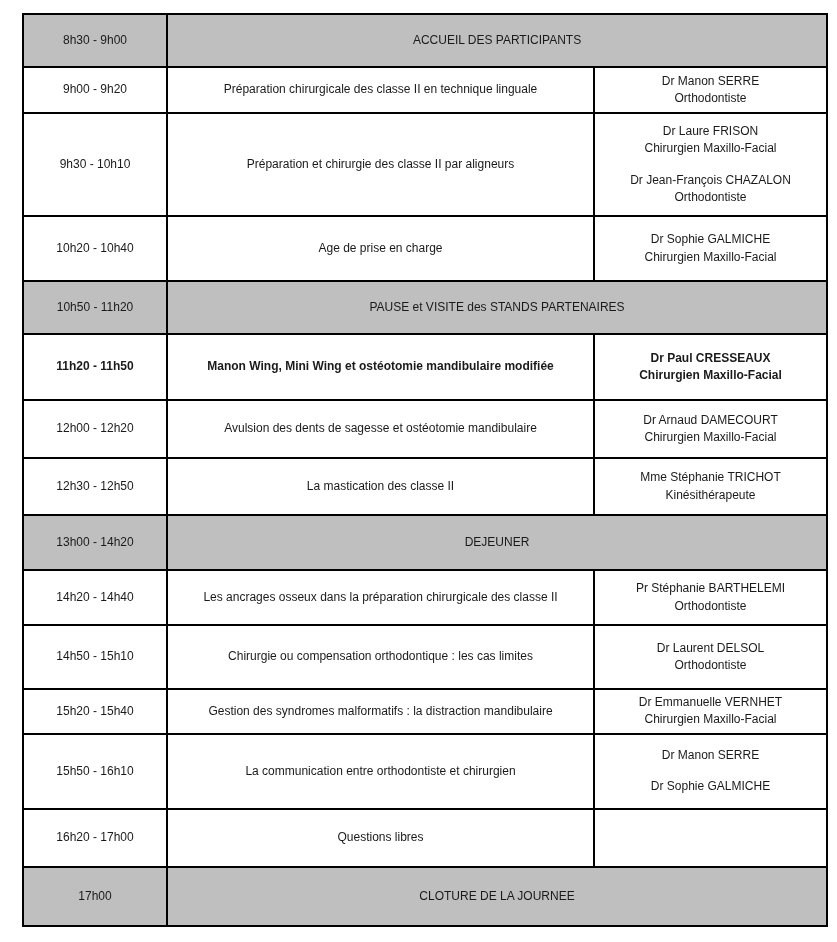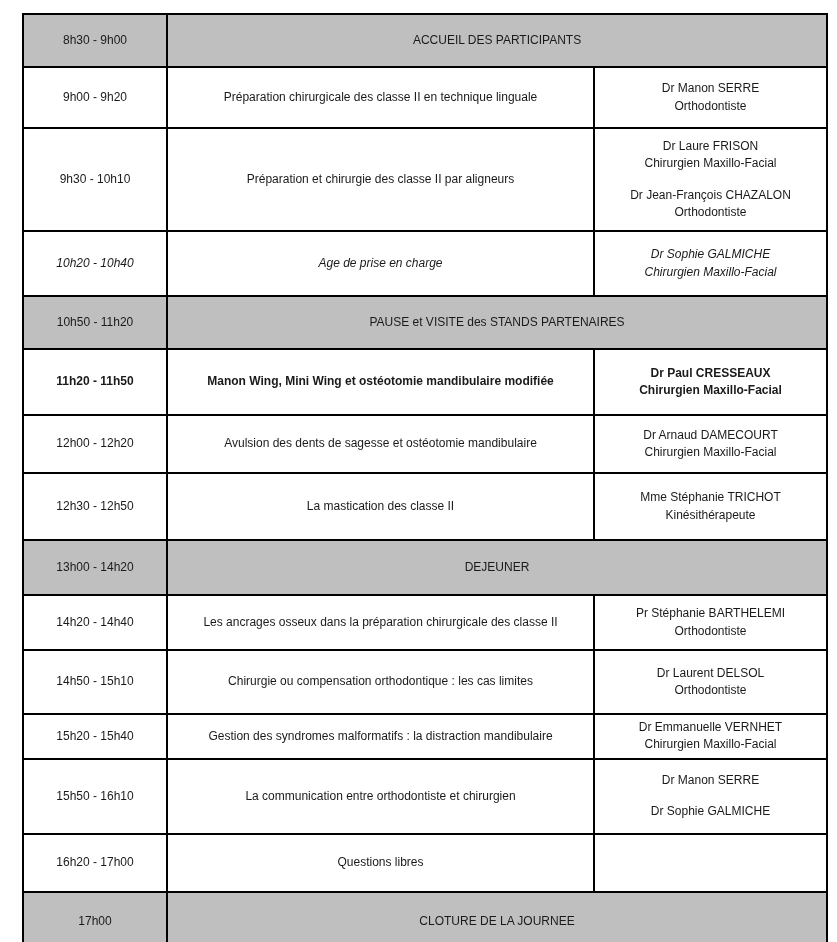--- a/index.html
+++ b/index.html
@@ -55,40 +55,40 @@
     <colgroup>
       <col class="c-time">
       <col class="c-topic">
       <col class="c-speak">
     </colgroup>
     <tbody id="schedule-body">
         <tr class="banner" style="height: 53px;">
           <td class="time">8h30 - 9h00</td>
           <td class="topic" colspan="2">ACCUEIL DES PARTICIPANTS</td>
         </tr>
-        <tr style="height: 61px;">
+        <tr style="height: 46px;">
           <td class="time">9h00 - 9h20</td>
           <td class="topic">Préparation chirurgicale des classe II en technique linguale</td>
           <td class="speaker">
             <span class="sub">Dr Manon SERRE</span>
             <span class="sub">Orthodontiste</span>
           </td>
         </tr>
         <tr style="height: 103px;">
           <td class="time">9h30 - 10h10</td>
           <td class="topic">Préparation et chirurgie des classe II par aligneurs</td>
           <td class="speaker">
             <span class="sub">Dr Laure FRISON</span>
             <span class="sub">Chirurgien Maxillo-Facial</span>
             <span class="spacer"></span>
             <span class="sub">Dr Jean-François CHAZALON</span>
             <span class="sub">Orthodontiste</span>
           </td>
         </tr>
-        <tr style="height: 65px; font-style: italic;">
+        <tr style="height: 65px;">
           <td class="time">10h20 - 10h40</td>
           <td class="topic">Age de prise en charge</td>
           <td class="speaker">
             <span class="sub">Dr Sophie GALMICHE</span>
             <span class="sub">Chirurgien Maxillo-Facial</span>
           </td>
         </tr>
         <tr class="banner" style="height: 53px;">
           <td class="time">10h50 - 11h20</td>
           <td class="topic" colspan="2">PAUSE et VISITE des STANDS PARTENAIRES</td>
@@ -102,21 +102,21 @@
           </td>
         </tr>
         <tr style="height: 58px;">
           <td class="time">12h00 - 12h20</td>
           <td class="topic">Avulsion des dents de sagesse et ostéotomie mandibulaire</td>
           <td class="speaker">
             <span class="sub">Dr Arnaud DAMECOURT</span>
             <span class="sub">Chirurgien Maxillo-Facial</span>
           </td>
         </tr>
-        <tr style="height: 67px; padding-left: 38px;">
+        <tr style="height: 57px; padding-left: 38px;">
           <td class="time">12h30 - 12h50</td>
           <td class="topic">La mastication des classe II</td>
           <td class="speaker">
             <span class="sub">Mme Stéphanie TRICHOT</span>
             <span class="sub">Kinésithérapeute</span>
           </td>
         </tr>
         <tr class="banner" style="height: 55px;">
           <td class="time">13h00 - 14h20</td>
           <td class="topic" colspan="2">DEJEUNER</td>

